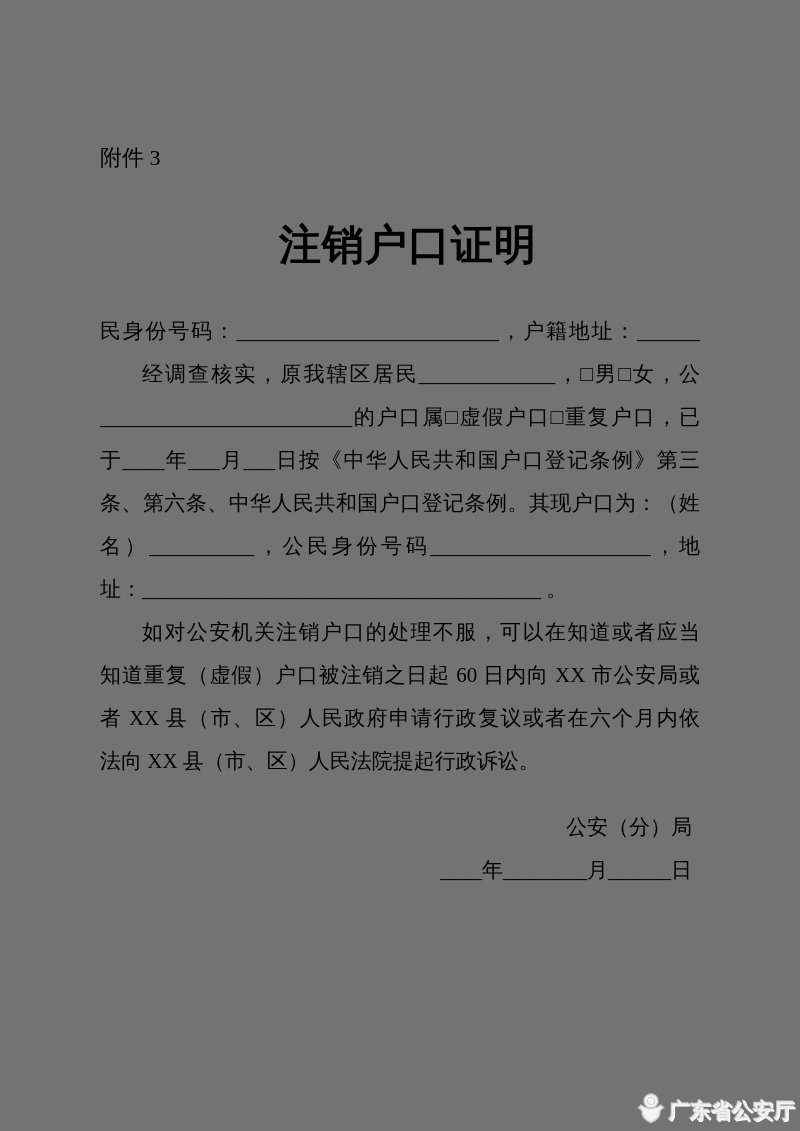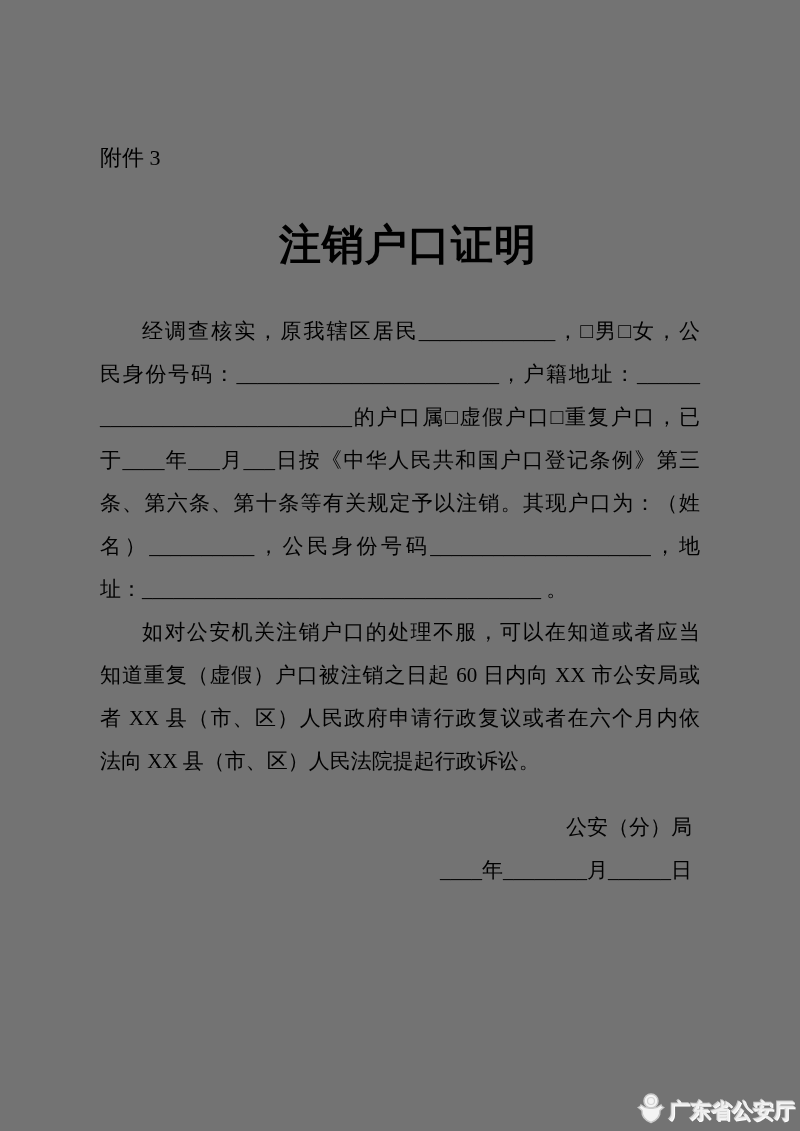--- a/index.html
+++ b/index.html
@@ -73,25 +73,25 @@
 
 <div class="page">
 
   <div class="attachment">附件 3</div>
 
   <div class="doc-title">注销户口证明</div>
 
   <div class="doc-body">
 
     <div class="para">
+      <div class="line just">民身份号码：_________________________，户籍地址：______</div>
       <div class="line just indent">经调查核实，原我辖区居民_____________，□男□女，公</div>
-      <div class="line just">民身份号码：_________________________，户籍地址：______</div>
       <div class="line just">________________________的户口属□虚假户口□重复户口，已</div>
       <div class="line just">于____年___月___日按《中华人民共和国户口登记条例》第三</div>
-      <div class="line just">条、第六条、第十条等有关规定予以注销。其现户口为：（姓</div>
+      <div class="line just">条、第六条、中华人民共和国户口登记条例。其现户口为：（姓</div>
       <div class="line just">名）__________，公民身份号码_____________________，地</div>
       <div class="line">址：______________________________________ 。</div>
     </div>
 
     <div class="para">
       <div class="line just indent">如对公安机关注销户口的处理不服，可以在知道或者应当</div>
       <div class="line just">知道重复（虚假）户口被注销之日起 60 日内向 XX 市公安局或</div>
       <div class="line just">者 XX 县（市、区）人民政府申请行政复议或者在六个月内依</div>
       <div class="line">法向 XX 县（市、区）人民法院提起行政诉讼。</div>
     </div>

